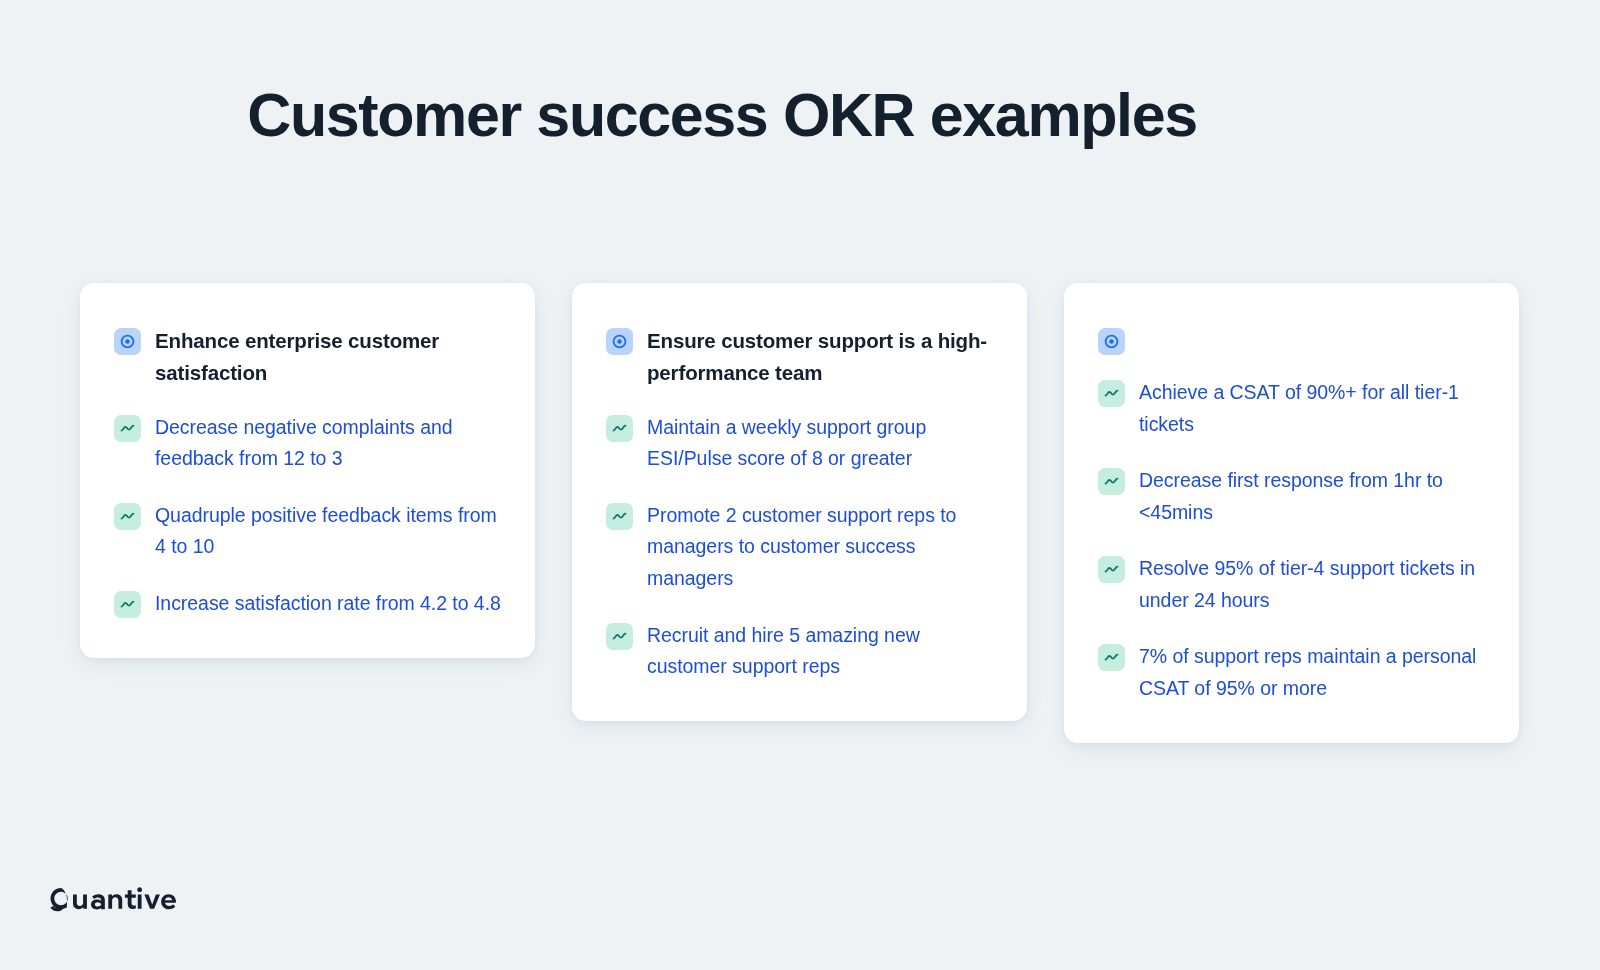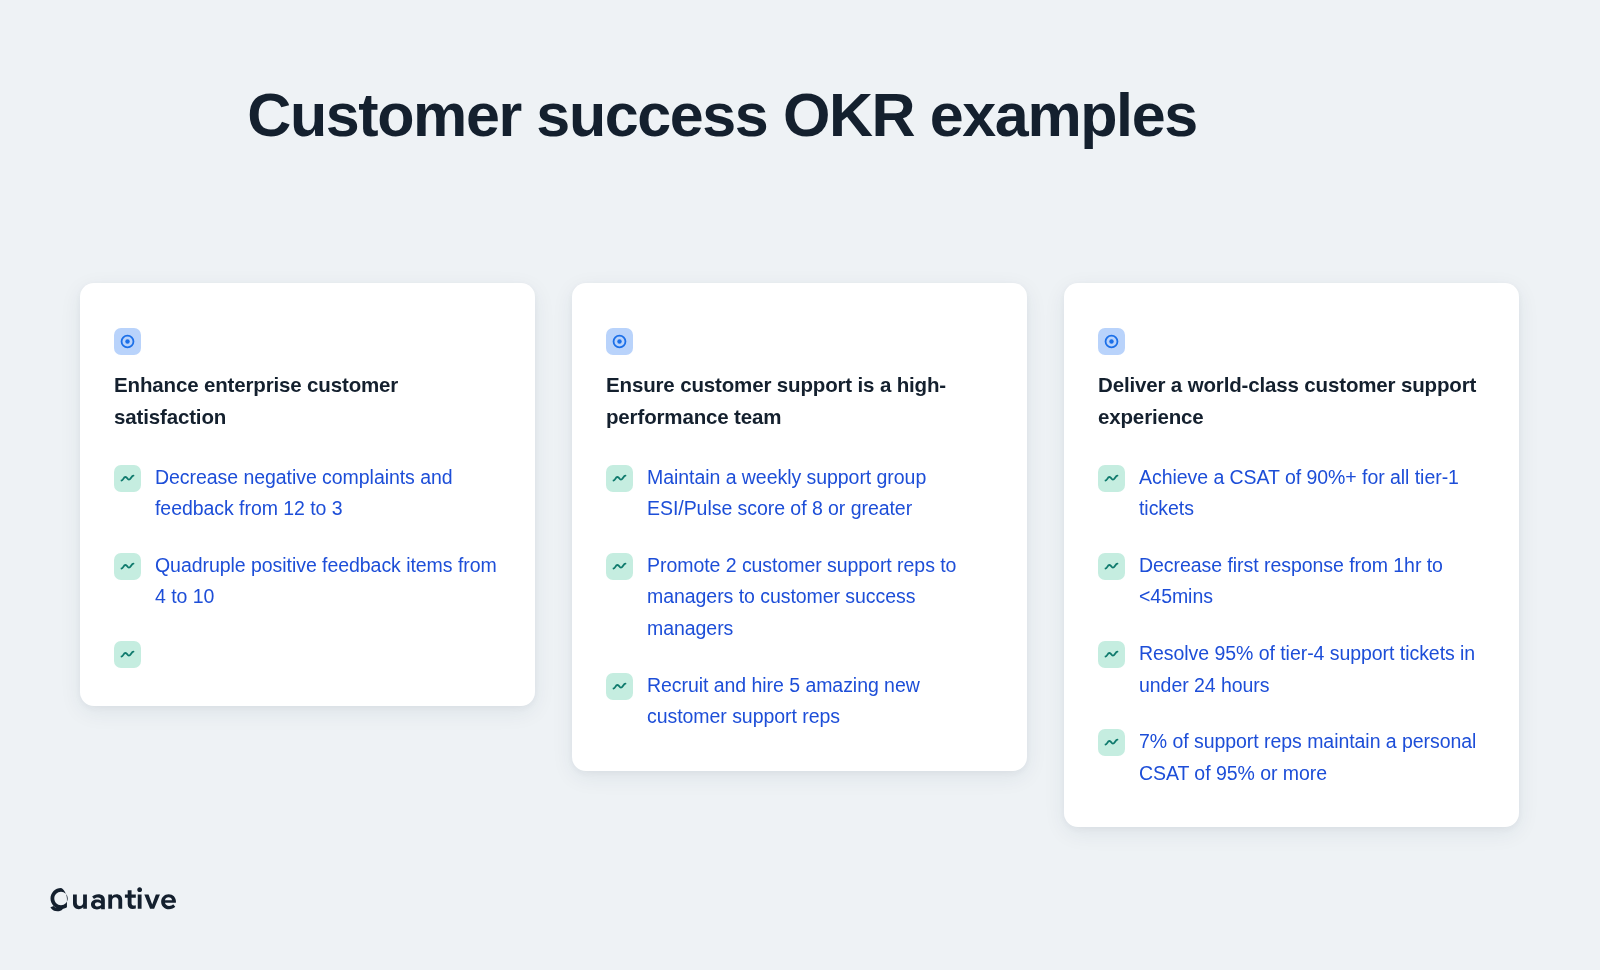--- a/index.html
+++ b/index.html
@@ -49,22 +49,21 @@
     padding: 42px 34px 38px 34px;
     box-shadow: 0 6px 22px rgba(28, 50, 80, 0.075),
                 0 2px 6px rgba(28, 50, 80, 0.045);
   }
 
   
   .objective {
     display: flex;
     align-items: flex-start;
     gap: 14px;
-    margin-bottom: 28px;
-    flex-direction: column;
+    margin-bottom: 22px;
   }
   .obj-icon {
     flex: 0 0 auto;
     width: 27px;
     height: 27px;
     border-radius: 7px;
     background: #b9d3fb;
     display: flex;
     align-items: center;
     justify-content: center;
@@ -153,20 +152,21 @@
           </svg>
         </span>
         <span class="kr-text">Quadruple positive feedback items from 4 to 10</span>
       </div>
       <div class="kr">
         <span class="kr-icon">
           <svg width="17" height="17" viewBox="0 0 20 20" aria-hidden="true">
             <path d="M3 12.4 C5 12.4 5.2 8.2 7.6 8.2 C9.6 8.2 9.8 11.3 11.6 11.3 C13.9 11.3 14.6 6.6 17 6.6" fill="none" stroke="#0f7a6d" stroke-width="2.2" stroke-linecap="round" stroke-linejoin="round"></path>
           </svg>
         </span>
+        <span class="kr-text">Increase satisfaction rate from 4.2 to 4.8</span>
       </div>
     </div>
   </div>
 
   <div class="card">
     <div class="objective">
       <span class="obj-icon">
         <svg width="17" height="17" viewBox="0 0 20 20" aria-hidden="true">
           <circle cx="10" cy="10" r="7" fill="none" stroke="#1b6fe8" stroke-width="2.1"></circle>
           <circle cx="10" cy="10" r="2.6" fill="#1b6fe8"></circle>
@@ -203,21 +203,20 @@
   </div>
 
   <div class="card">
     <div class="objective">
       <span class="obj-icon">
         <svg width="17" height="17" viewBox="0 0 20 20" aria-hidden="true">
           <circle cx="10" cy="10" r="7" fill="none" stroke="#1b6fe8" stroke-width="2.1"></circle>
           <circle cx="10" cy="10" r="2.6" fill="#1b6fe8"></circle>
         </svg>
       </span>
-      <span class="obj-text">Deliver a world-class customer support experience</span>
     </div>
     <div class="kr-list">
       <div class="kr">
         <span class="kr-icon">
           <svg width="17" height="17" viewBox="0 0 20 20" aria-hidden="true">
             <path d="M3 12.4 C5 12.4 5.2 8.2 7.6 8.2 C9.6 8.2 9.8 11.3 11.6 11.3 C13.9 11.3 14.6 6.6 17 6.6" fill="none" stroke="#0f7a6d" stroke-width="2.2" stroke-linecap="round" stroke-linejoin="round"></path>
           </svg>
         </span>
         <span class="kr-text">Achieve a CSAT of 90%+ for all tier-1 tickets</span>
       </div>

